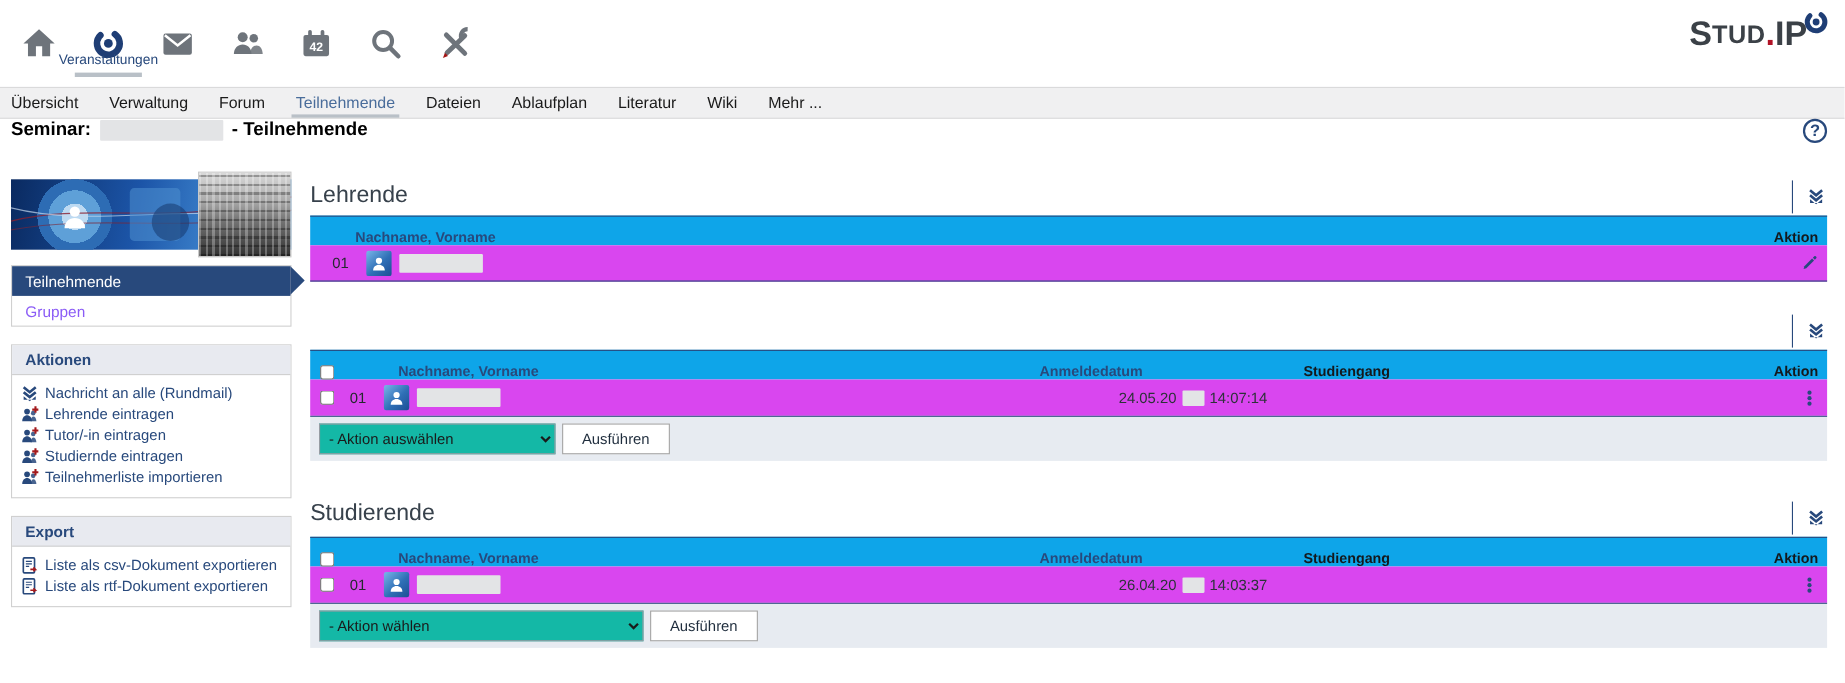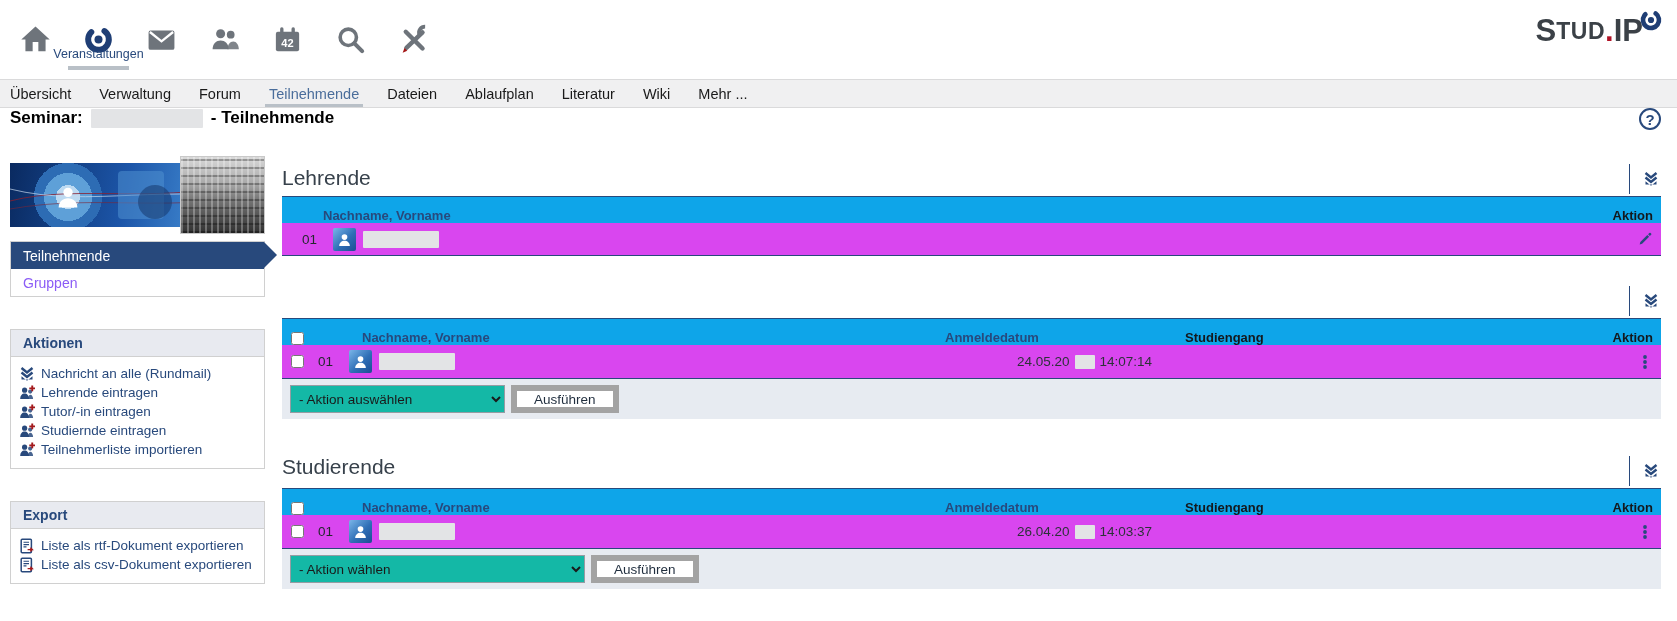--- a/index.html
+++ b/index.html
@@ -51,21 +51,21 @@
              repeating-linear-gradient(90deg, rgba(255,255,255,.28) 0 2px, rgba(0,0,0,0) 2px 6px),
              repeating-linear-gradient(0deg, rgba(0,0,0,.30) 0 2px, rgba(0,0,0,0) 2px 8px),
              linear-gradient(180deg,#d9d9d9 0%, #a8a8a8 35%, #787878 55%, #303030 100%); }
 
   .side-nav { border:1px solid #d0d0d0; margin-top:14px; background:#fff; }
   .side-nav-item { height:27px; display:flex; align-items:center; padding-left:12px; font-size:14px; color:#8b5cf6; cursor:pointer; position:relative; }
   .side-nav-item.active { background:#28497c; color:#fff; }
   .side-nav-item.active::after { content:""; position:absolute; right:-13px; top:0;
         border-top:13.5px solid transparent; border-bottom:13.5px solid transparent; border-left:13px solid #28497c; z-index:2; }
 
-  .side-box { border:1px solid #d0d0d0; margin-top:32px; background:#fff; }
+  .side-box { border:1px solid #d0d0d0; margin-top:16px; background:#fff; }
   .side-box h3 { background:#e8eaf0; color:#28497c; font-size:14px; padding:5px 12px; border-bottom:1px solid #d0d0d0; font-weight:bold; }
   .side-list { padding:7px 8px 9px 8px; }
   .side-item { display:flex; align-items:center; gap:6px; color:#28497c; font-size:13.5px; line-height:19px; cursor:pointer; }
   .side-item svg { flex:0 0 16px; width:16px; height:16px; }
 
   
   .content { position:absolute; left:282px; top:150px; right:16px; }
   .sec-head { position:relative; }
   .sec-head h2 { font-size:21px; font-weight:400; color:#37414b; }
   .sec-tools { position:absolute; right:2px; bottom:2px; height:30px; display:flex; align-items:center;
@@ -93,21 +93,21 @@
   .redact.name { width:76px; height:17px; }
   .redact.year { width:20px; height:14px; }
   .lehr-head-name { padding-left:41px; }
   .lehr-row-pad { width:20px; }
   .tut-check-gap { margin-left:10px; }
 
   .tfoot { background:#e7ebf1; height:40px; display:flex; align-items:center; gap:6px; padding-left:8px; }
   .tfoot select { height:28px; font-size:13.5px; border:1px solid #969ca3; background:#14b8a6; color:#1a1a1a; padding:0 4px; }
   .sel-tut { width:215px; }
   .sel-stud { width:295px; }
-  .tfoot button { height:28px; padding:0 17px; background:#fff; border:6px solid #a3a3a3; color:#1f2d3d;
+  .tfoot button { height:28px; padding:0 17px; background:#fff; border:1px solid #a3a3a3; color:#1f2d3d;
                   font-size:13.5px; font-family:"Liberation Sans",sans-serif; cursor:pointer; }
   .icon-btn { cursor:pointer; display:inline-flex; }
   .icon-btn svg { width:16px; height:16px; }
 </style>
 </head>
 <body>
 
 <header class="topbar">
   <div class="tb-icons">
     <div class="tb-cell">
@@ -289,29 +289,29 @@
 
   <div class="side-box">
     <h3>Export</h3>
     <div class="side-list">
       <div class="side-item">
         <svg viewBox="0 0 16 16">
           <rect x="2.2" y="1.2" width="10.2" height="13.6" rx="1" fill="#fff" stroke="#28497c" stroke-width="1.5"></rect>
           <path d="M4.5 4.3h5.5M4.5 6.6h5.5M4.5 8.9h3" stroke="#28497c" stroke-width="1.1"></path>
           <path d="M8.6 11.6h4.6l-1.8-1.8M13.2 11.6l-1.8 1.8" stroke="#a3191c" stroke-width="1.4" fill="none"></path>
         </svg>
-        <span>Liste als rtf-Dokument exportieren</span>
+        <span>Liste als csv-Dokument exportieren</span>
       </div>
       <div class="side-item">
         <svg viewBox="0 0 16 16">
           <rect x="2.2" y="1.2" width="10.2" height="13.6" rx="1" fill="#fff" stroke="#28497c" stroke-width="1.5"></rect>
           <path d="M4.5 4.3h5.5M4.5 6.6h5.5M4.5 8.9h3" stroke="#28497c" stroke-width="1.1"></path>
           <path d="M8.6 11.6h4.6l-1.8-1.8M13.2 11.6l-1.8 1.8" stroke="#a3191c" stroke-width="1.4" fill="none"></path>
         </svg>
-        <span>Liste als csv-Dokument exportieren</span>
+        <span>Liste als rtf-Dokument exportieren</span>
       </div>
     </div>
   </div>
 </aside>
 
 <main class="content">
 
   <section>
     <div class="sec-head h-lehr">
       <h2>Lehrende</h2>

